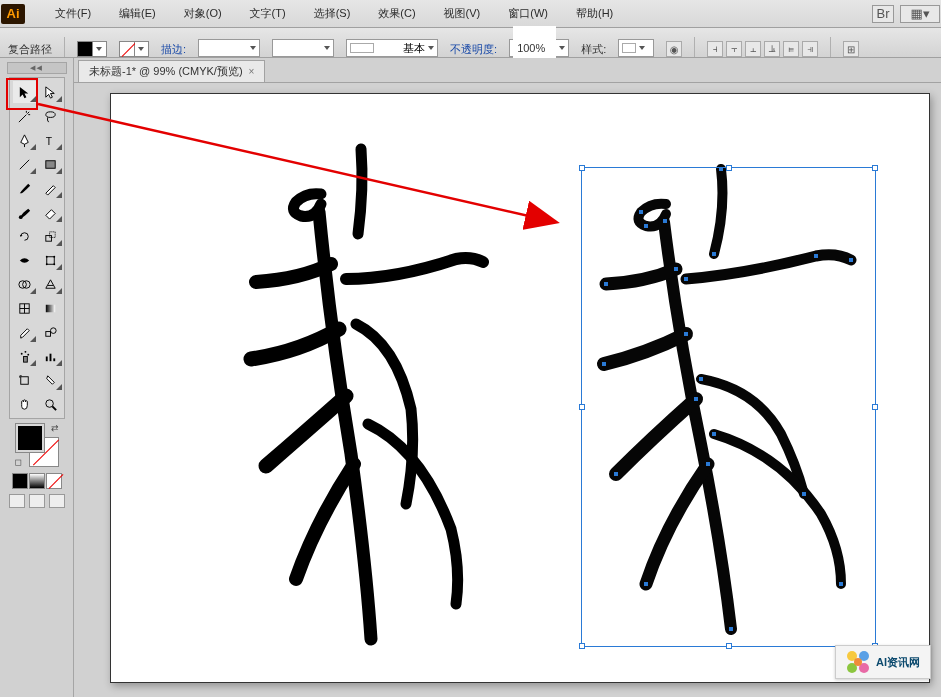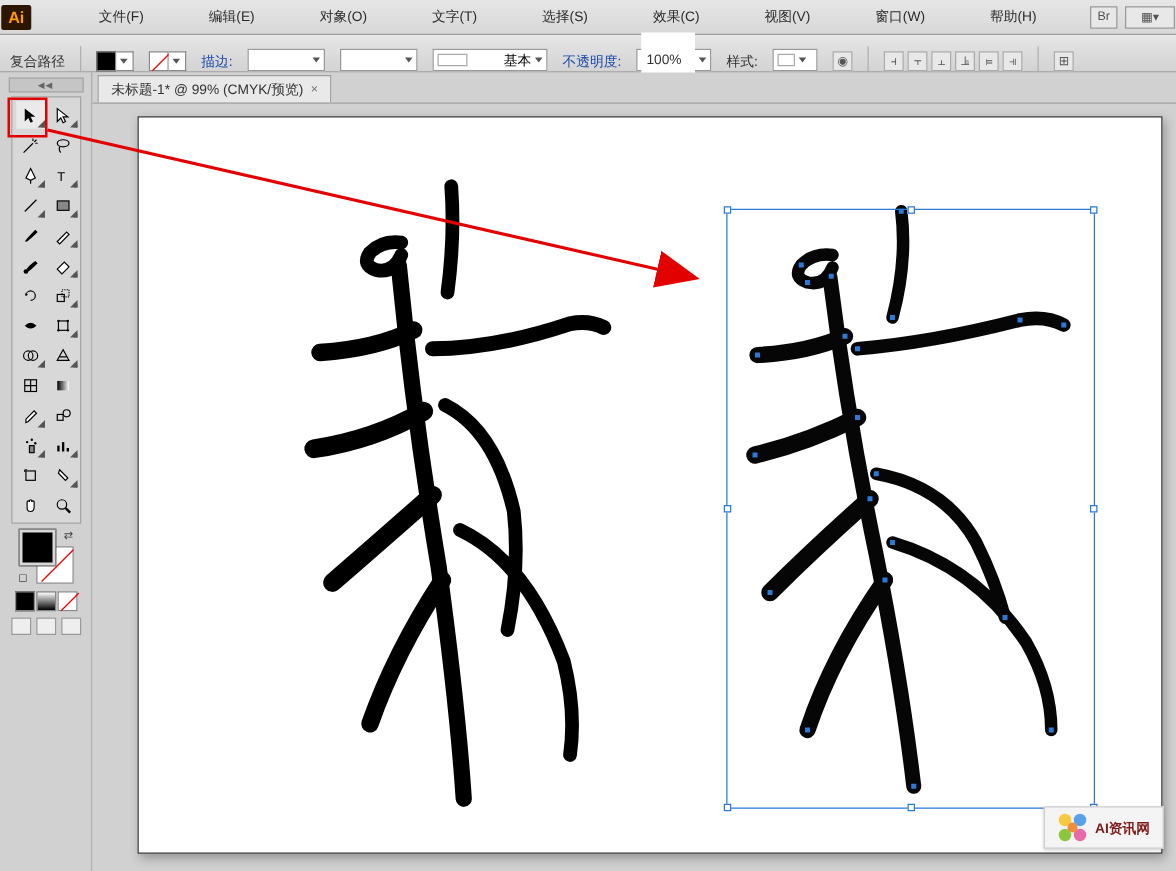--- a/index.html
+++ b/index.html
@@ -1,24 +1,24 @@
 <!DOCTYPE html>
 <html><head>
 <meta charset="utf-8">
 <style>
 * { margin: 0; padding: 0; box-sizing: border-box; font-family: "Microsoft YaHei", "SimSun", Arial, sans-serif; font-size: 11px; user-select: none; }
 body { width: 941px; height: 697px; background: #d1d1d1; overflow: hidden; position: relative; }
 
 
 .menubar { height: 28px; background: linear-gradient(#e6e6e6,#d8d8d8); display: flex; align-items: center; padding: 0 1px; border-bottom: 1px solid #a0a0a0; gap: 12px; }
 .ai-logo { width: 24px; height: 20px; background: #2c1600; color: #ff9a00; font-weight: bold; font-size: 13px; display: flex; align-items: center; justify-content: center; border-radius: 2px; margin-right: 10px; }
-.menu-item { padding: 4px 8px; color: #2a2a2a; cursor: default; margin-left: 24px; }
+.menu-item { padding: 4px 8px; color: #2a2a2a; cursor: default; }
 .menu-spacer { flex: 1; }
 .menu-tail { display: flex; gap: 6px; align-items: center; }
-.menu-tail .chip { width: 22px; height: 18px; background: #e8e8e8; border: 1px solid #999; display:flex;align-items:center;justify-content:center; font-size: 10px; color:#555; }
+.menu-tail .chip { width: 22px; height: 18px; background: #e8e8e8; border: 1px solid #999; display:flex;align-items:center;justify-content:center; font-size: 13px; color:#555; }
 .menu-tail .chip.wide { width: 40px; }
 
 
 .controlbar { height: 30px; background: linear-gradient(#e6e6e6,#d3d3d3); border-bottom: 1px solid #a0a0a0; display: flex; align-items: flex-end; padding: 0 8px; gap: 12px; }
 .cb-label { color: #333; }
 .divider { width: 1px; height: 20px; background: #b0b0b0; }
 .swatch-pair { display: flex; }
 .swatch-pair div { width: 16px; height: 16px; border: 1px solid #888; position: relative; }
 .swatch-fill { background: #000; }
 .swatch-none { background: #fff; }
@@ -79,21 +79,21 @@
 .artwork svg { display:block; }
 
 
 .selbox { position:absolute; border:1px solid #2a7ad6; }
 .selhandle { position:absolute; width:6px; height:6px; background:#fff; border:1px solid #2a7ad6; transform:translate(-50%,-50%); }
 
 
 .arrow-anno { position:absolute; left:0; top:0; pointer-events:none; z-index:60; }
 
 
-.watermark { position:absolute; right:10px; bottom:18px; background:#f4f4f4; border:1px solid #ccc; padding:4px 10px; display:flex; align-items:center; gap:6px; font-size:20px; color:#7f1d1d; font-weight:bold; box-shadow:0 1px 3px rgba(0,0,0,.2); }
+.watermark { position:absolute; right:10px; bottom:18px; background:#f4f4f4; border:1px solid #ccc; padding:4px 10px; display:flex; align-items:center; gap:6px; font-size:20px; color:#0c4a6e; font-weight:bold; box-shadow:0 1px 3px rgba(0,0,0,.2); }
 .logo-flower { width:24px; height:24px; position:relative; }
 .petal { position:absolute; width:10px; height:10px; border-radius:50%; left:7px; top:7px; }
 </style>
 </head>
 <body>
 
 <div class="menubar">
   <div class="ai-logo">Ai</div>
   <div class="menu-item">文件(F)</div>
   <div class="menu-item">编辑(E)</div>

